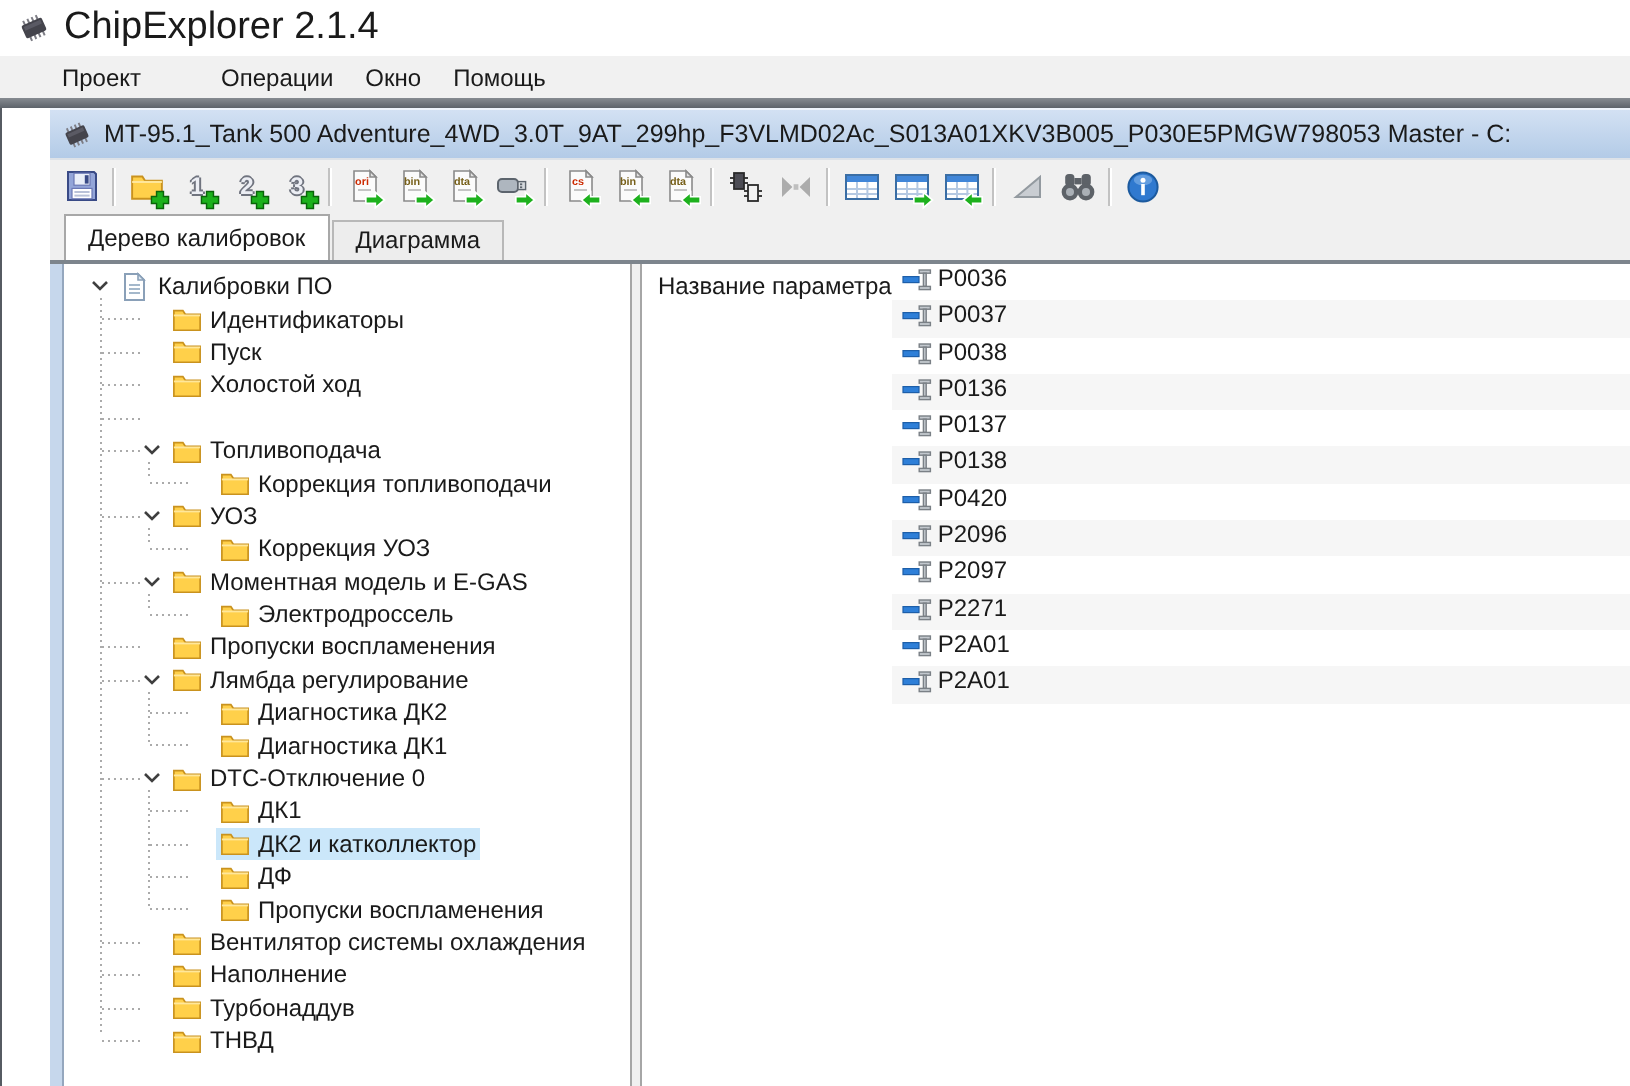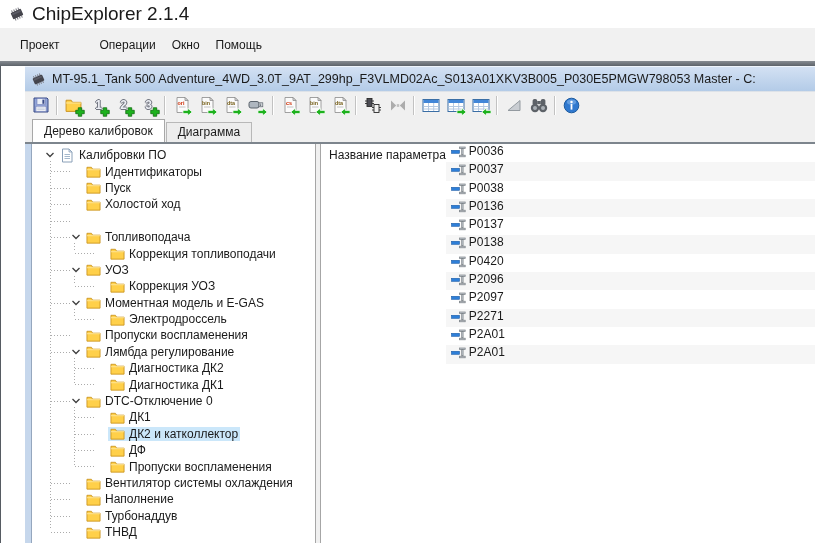--- a/index.html
+++ b/index.html
@@ -5,21 +5,21 @@
   html,body{margin:0;padding:0;}
   body{
     width:815px;height:543px;overflow:hidden;background:#fff;
     font-family:"Liberation Sans",sans-serif;font-size:12px;color:#1a1a1a;
     position:relative;
   }
   
   .titlebar{height:28px;display:flex;align-items:center;gap:7px;padding-left:9px;background:#ffffff;}
   .titlebar .app-title{font-size:19px;}
   
-  .menubar{height:33px;background:#f1f1f1;display:flex;align-items:center;padding-left:12px;}
+  .menubar{height:21px;background:#f1f1f1;display:flex;align-items:center;padding-left:23px;}
   .menu-item{padding:0 8px;cursor:default;}
   .menu-item.gap{margin-left:24px;}
   
   .darkband{height:5px;background:linear-gradient(#868b91,#5d636a);}
   
   .mdi{height:493px;box-sizing:border-box;border-left:1px solid #565b62;border-bottom:1px solid #565b62;
        display:flex;flex-direction:column;padding-left:24px;}
   .mdi-titlebar{height:24px;flex:none;display:flex;align-items:center;gap:6px;padding-left:6px;
        background:linear-gradient(var(--titlebar-gradient-top,#d3e1f3),var(--titlebar-gradient-bottom,#b3cbe7));
        border-top:1px solid #eef4fb;white-space:nowrap;overflow:hidden;font-size:12.5px;}
@@ -43,21 +43,21 @@
   .tree-panel{width:284px;flex:none;border-right:1px solid #a6a6a6;position:relative;padding-top:3px;
       overflow:hidden;box-sizing:border-box;}
   .splitter{width:4px;flex:none;background:#f0f0f0;border-right:1px solid #a6a6a6;cursor:ew-resize;}
   .list-panel{flex:1;min-width:0;display:flex;overflow:hidden;}
   .list-header{height:22px;line-height:22px;padding-left:8px;flex:none;}
   .list-rows{flex:1;}
   .list-row{height:18.3px;display:flex;align-items:flex-start;padding-left:5px;}
   .list-row:nth-child(even){background:#f6f6f6;}
   .p-icon{width:18px;flex:none;display:flex;align-items:center;}
   
-  .tree-row{height:16.4px;display:flex;align-items:center;position:relative;}
+  .tree-row{height:16.4px;display:flex;position:relative;}
   .tree-indent{flex:none;height:100%;position:relative;}
   .tree-indent.stub::after{content:"";position:absolute;right:0;top:8px;width:19px;height:1px;
       background-image:repeating-linear-gradient(90deg,#ababab 0 1px,transparent 1px 3px);}
   .chev{width:14px;flex:none;display:flex;align-items:center;}
   .chev.hid{visibility:hidden;}
   .node{display:flex;align-items:center;padding:0 2px;}
   .node.selected{background:var(--selection,#cbe7fa);}
   .t-icon{width:17px;flex:none;display:flex;align-items:center;}
   .row-label{padding-left:2px;white-space:nowrap;}
   .vline{position:absolute;width:1px;background-image:repeating-linear-gradient(#ababab 0 1px,transparent 1px 3px);}

